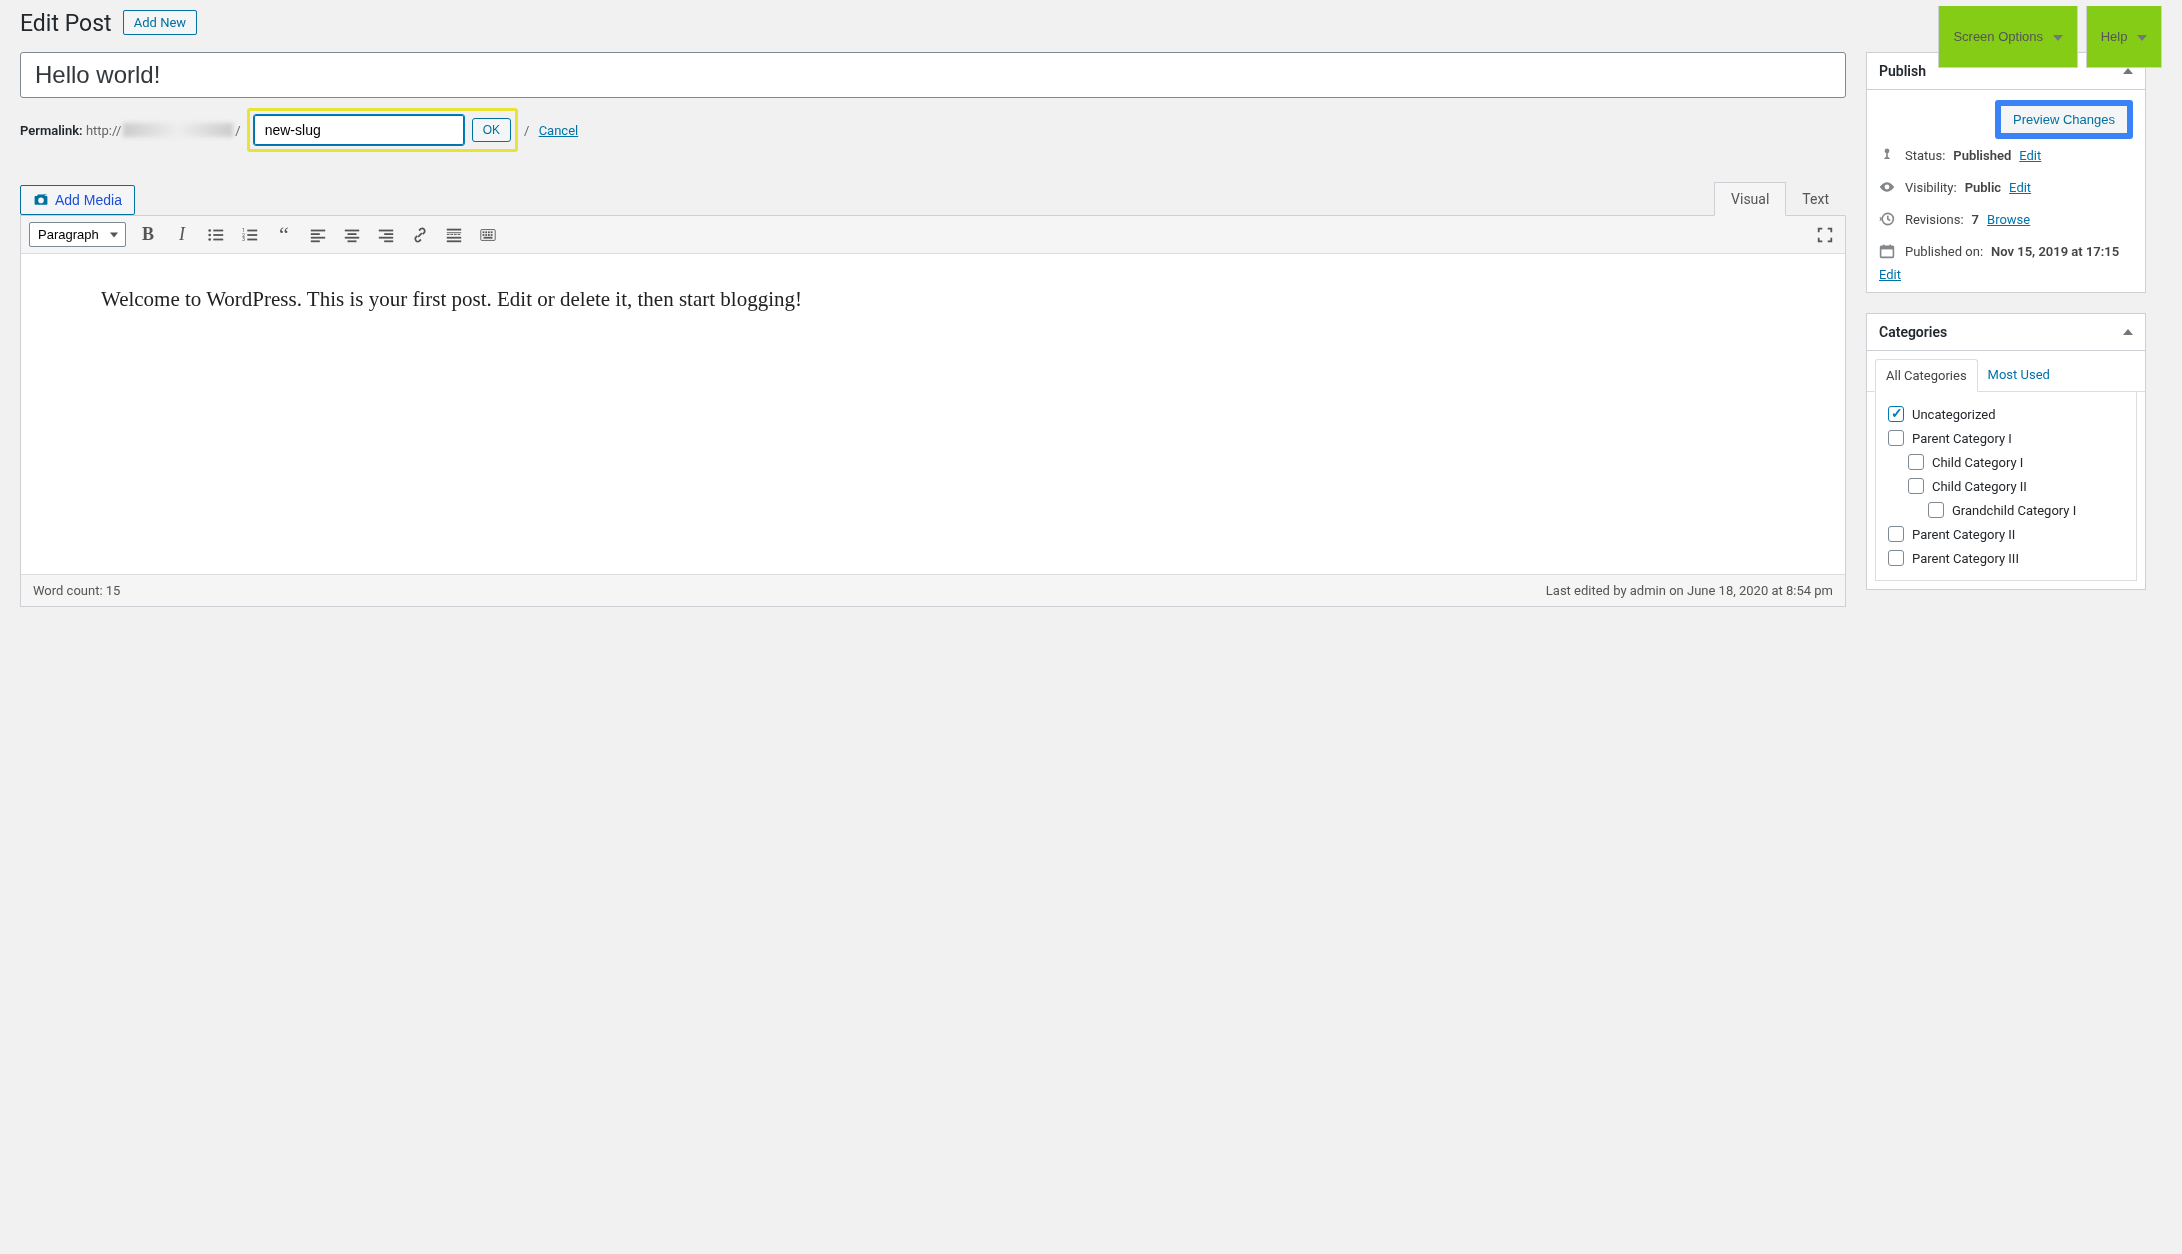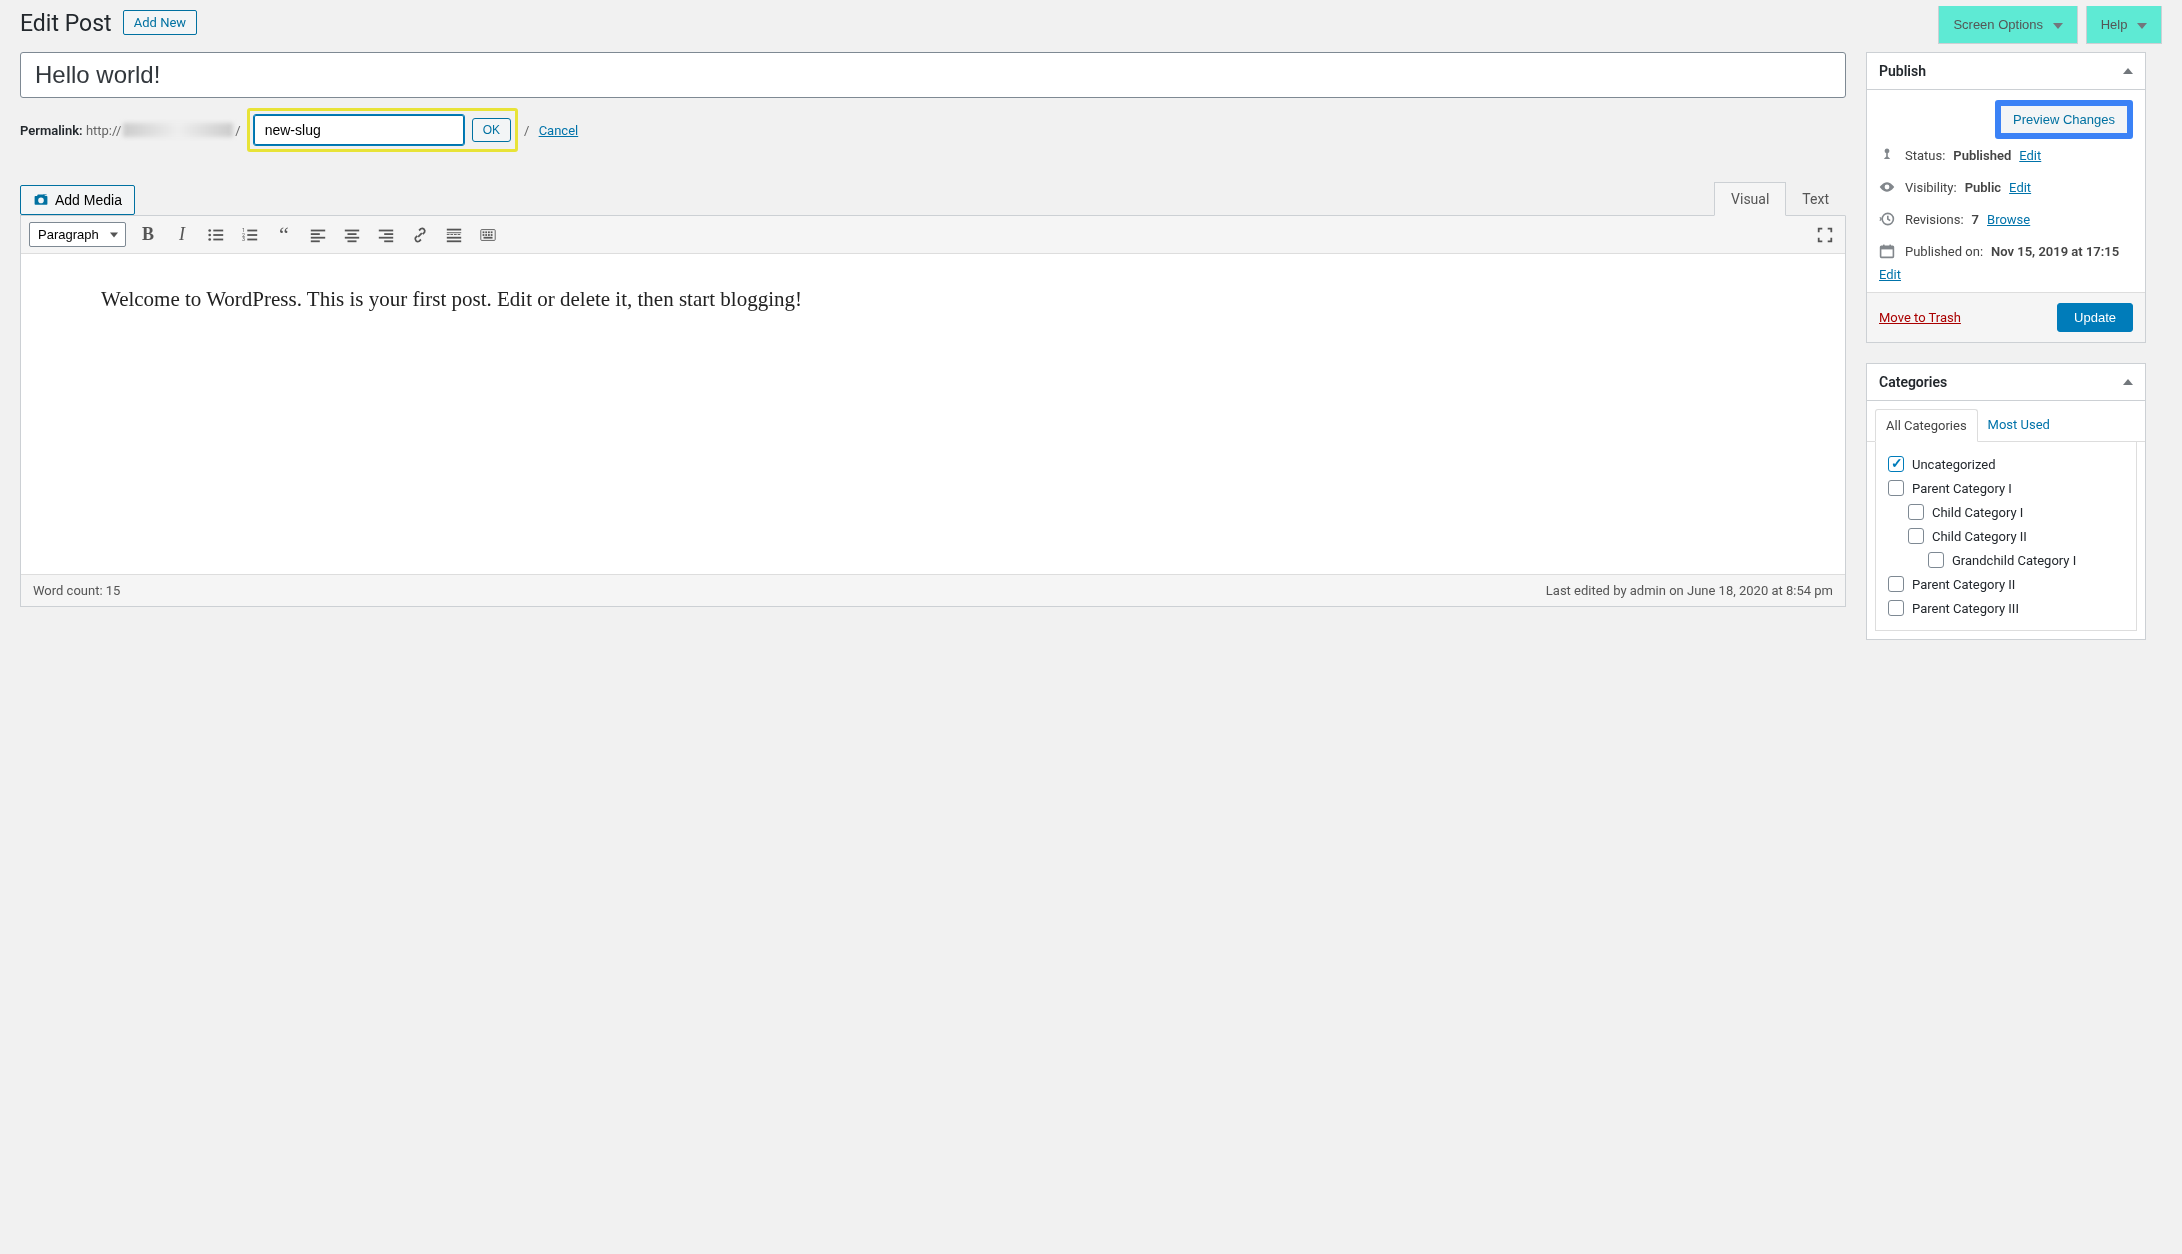--- a/index.html
+++ b/index.html
@@ -13,23 +13,23 @@
     padding: 10px 36px 0 20px;
   }
   .top-options {
     position: absolute;
     top: 6px;
     right: 20px;
     display: flex;
     gap: 8px;
   }
   .top-options .btn {
-    background: #5eead4;
+    background: #84cc16;
     border: 1px solid #ccd0d4;
-    padding: 11px 14px;
+    padding: 23px 14px;
     font-size: 13px;
     color: #555;
     cursor: pointer;
     border-top: none;
   }
   .triangle-down {
     display: inline-block;
     width: 0; height: 0;
     border-left: 5px solid transparent;
     border-right: 5px solid transparent;
@@ -122,21 +122,21 @@
     font-size: 13px;
   }
   .media-row {
     margin-top: 30px;
     display: flex;
     justify-content: space-between;
     align-items: flex-end;
   }
   .add-media-btn {
     border: 1px solid #0071a1;
-    color: #000000;
+    color: #1d4ed8;
     background: #f3f5f6;
     padding: 6px 12px;
     font-size: 14px;
     border-radius: 2px;
     cursor: pointer;
     display: inline-flex;
     align-items: center;
     gap: 6px;
   }
   .tabs {
@@ -496,24 +496,20 @@
                   <rect x="2" y="4" width="16" height="4"></rect>
                   <rect x="5" y="2" width="2" height="4"></rect>
                   <rect x="13" y="2" width="2" height="4"></rect>
                 </svg>
             </span>
             <span>Published on:</span>
             <strong>Nov 15, 2019 at 17:15</strong>
           </div>
           <a class="edit-link" style="margin-left:0;">Edit</a>
         </div>
-        <div class="publish-actions">
-          <a class="trash-link">Move to Trash</a>
-          <button class="update-btn">Update</button>
-        </div>
       </div>
 
       <div class="postbox">
         <div class="postbox-header">
           <span>Categories</span>
           <span class="triangle-up"></span>
         </div>
         <div style="padding-top:8px;">
           <div class="cat-tabs">
             <div class="cat-tab active">All Categories</div>

